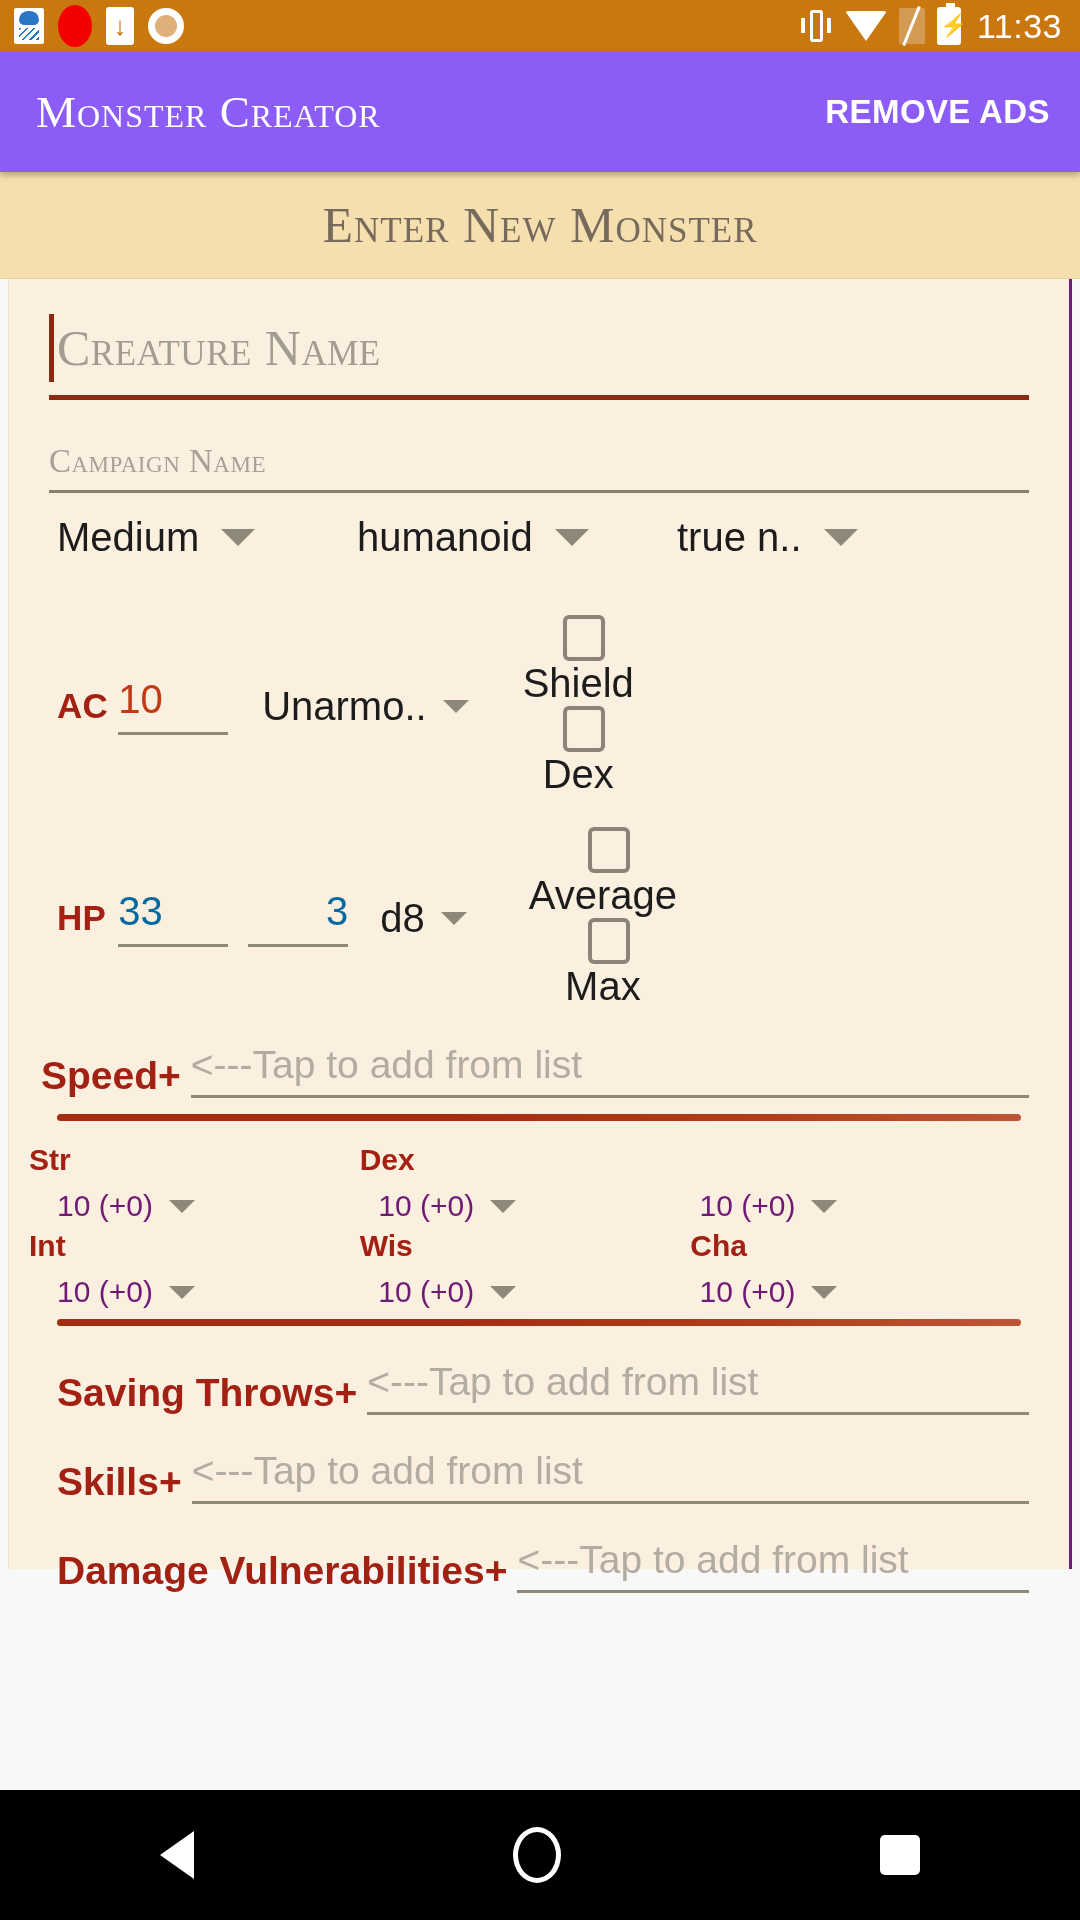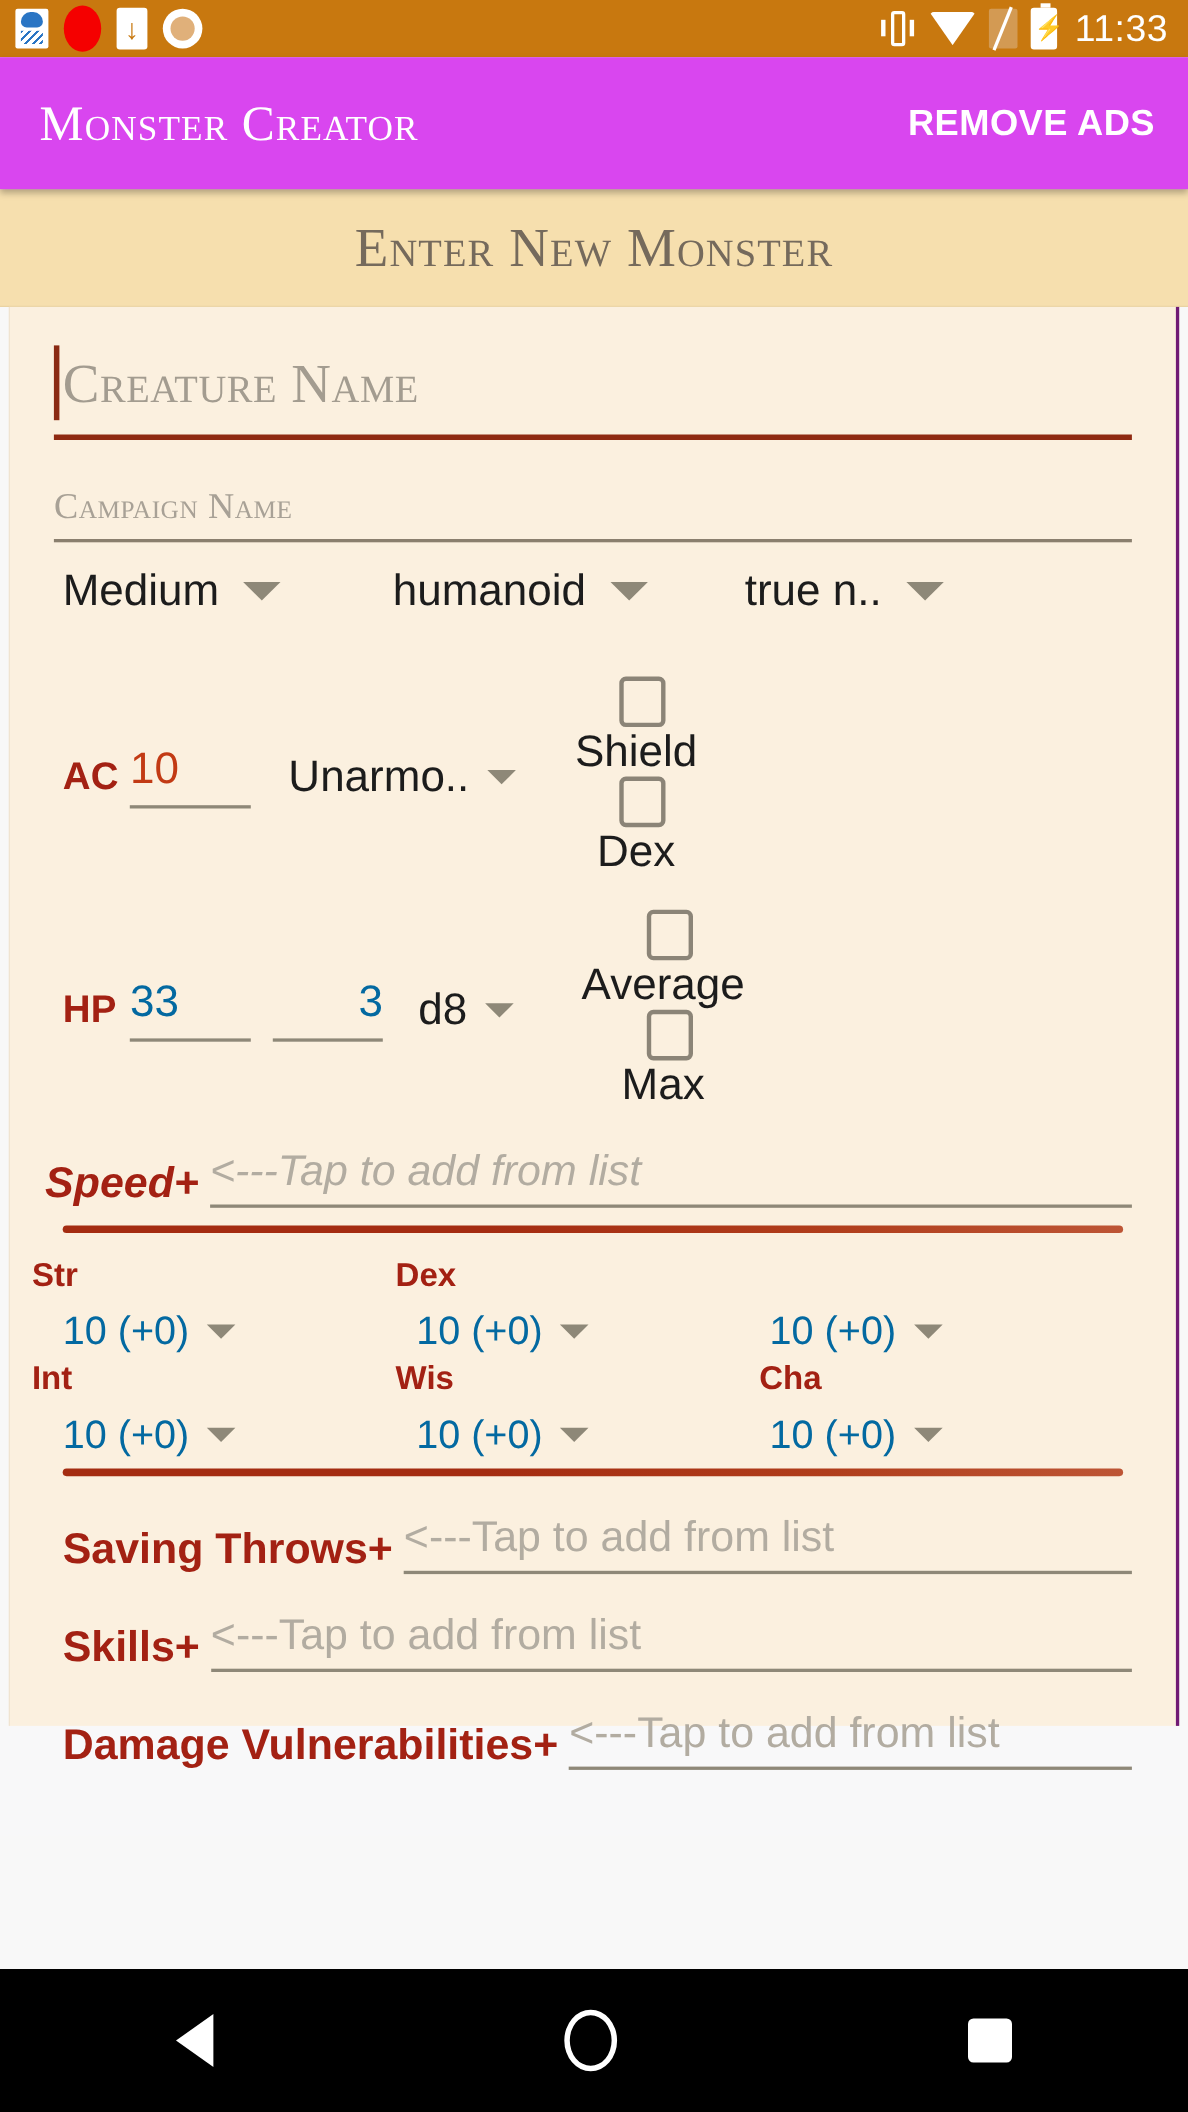--- a/index.html
+++ b/index.html
@@ -67,21 +67,21 @@
     content: ""; position: absolute; top: -7px; left: 6px; width: 9px; height: 4px; background: #fff;
   }
   .ic-battery:after {
     content: "⚡"; position: absolute; inset: 0; color: #c8780f; font-size: 22px;
     line-height: 32px; text-align: center;
   }
   .sb-time { color: #ffffff; font-size: 34px; font-weight: 500; letter-spacing: .5px; margin-left: 4px; }
 
   
   .appbar {
-    height: 120px; background: #d946ef; display: flex; align-items: center;
+    height: 120px; background: #8b5cf6; display: flex; align-items: center;
     padding: 0 30px 0 36px; box-shadow: 0 3px 6px rgba(0,0,0,.28);
     position: relative; z-index: 5;
   }
   .app-title {
     color: #ffffff; font-family: "Liberation Serif", serif; font-size: 45px;
     font-variant: small-caps; letter-spacing: 1px;
   }
   .remove-ads {
     margin-left: auto; color: #ffffff; font-size: 33px; font-weight: 700; letter-spacing: .4px;
   }
@@ -160,33 +160,33 @@
   .chk-lbl { color: #1c1c1c; font-size: 40px; margin-left: 14px; margin-right: 26px; }
 
   
   .hp-row { padding: 30px 0 0 48px; display: flex; align-items: center; }
   .hp-num-wrap { width: 110px; margin-left: 12px; }
   .hp-num { color: #0369a1; font-size: 40px; }
   .hp-num2-wrap { width: 100px; margin-left: 20px; text-align: right; }
   .hp-die { margin-left: 32px; color: #1c1c1c; font-size: 40px; }
 
   
-  .speed-row { padding: 34px 40px 0 32px; display: flex; align-items: flex-end; font-style: italic; }
+  .speed-row { padding: 34px 40px 0 32px; display: flex; align-items: flex-end; }
   .lbl-red-lg { color: #a32113; font-size: 39px; font-weight: 700; }
   .tap-ph { color: #b2aca1; font-size: 39px; }
   .tap-field { flex: 1; margin-left: 10px; }
   .tap-field .ul-gray { margin-top: 8px; }
 
   
   .abil-labels { display: flex; padding: 22px 48px 0 20px; }
   .abil-labels > div { width: 33.33%; }
   .abil-lbl { color: #a32113; font-size: 30px; font-weight: 700; }
   .abil-vals { display: flex; padding: 12px 48px 0 48px; }
   .abil-vals > div { width: 33.33%; display: flex; align-items: center; }
-  .abil-val { color: #0369a1; font-size: 36px; }
+  .abil-val { color: #701a75; font-size: 30px; }
 
   
   .list-row { padding: 34px 40px 0 48px; display: flex; align-items: flex-end; }
 
   
   .ad-area { background: #f8f8f9; height: 100px; }
 
   
   .navbar {
     position: absolute; bottom: 0; left: 0; width: 1080px; height: 130px;

